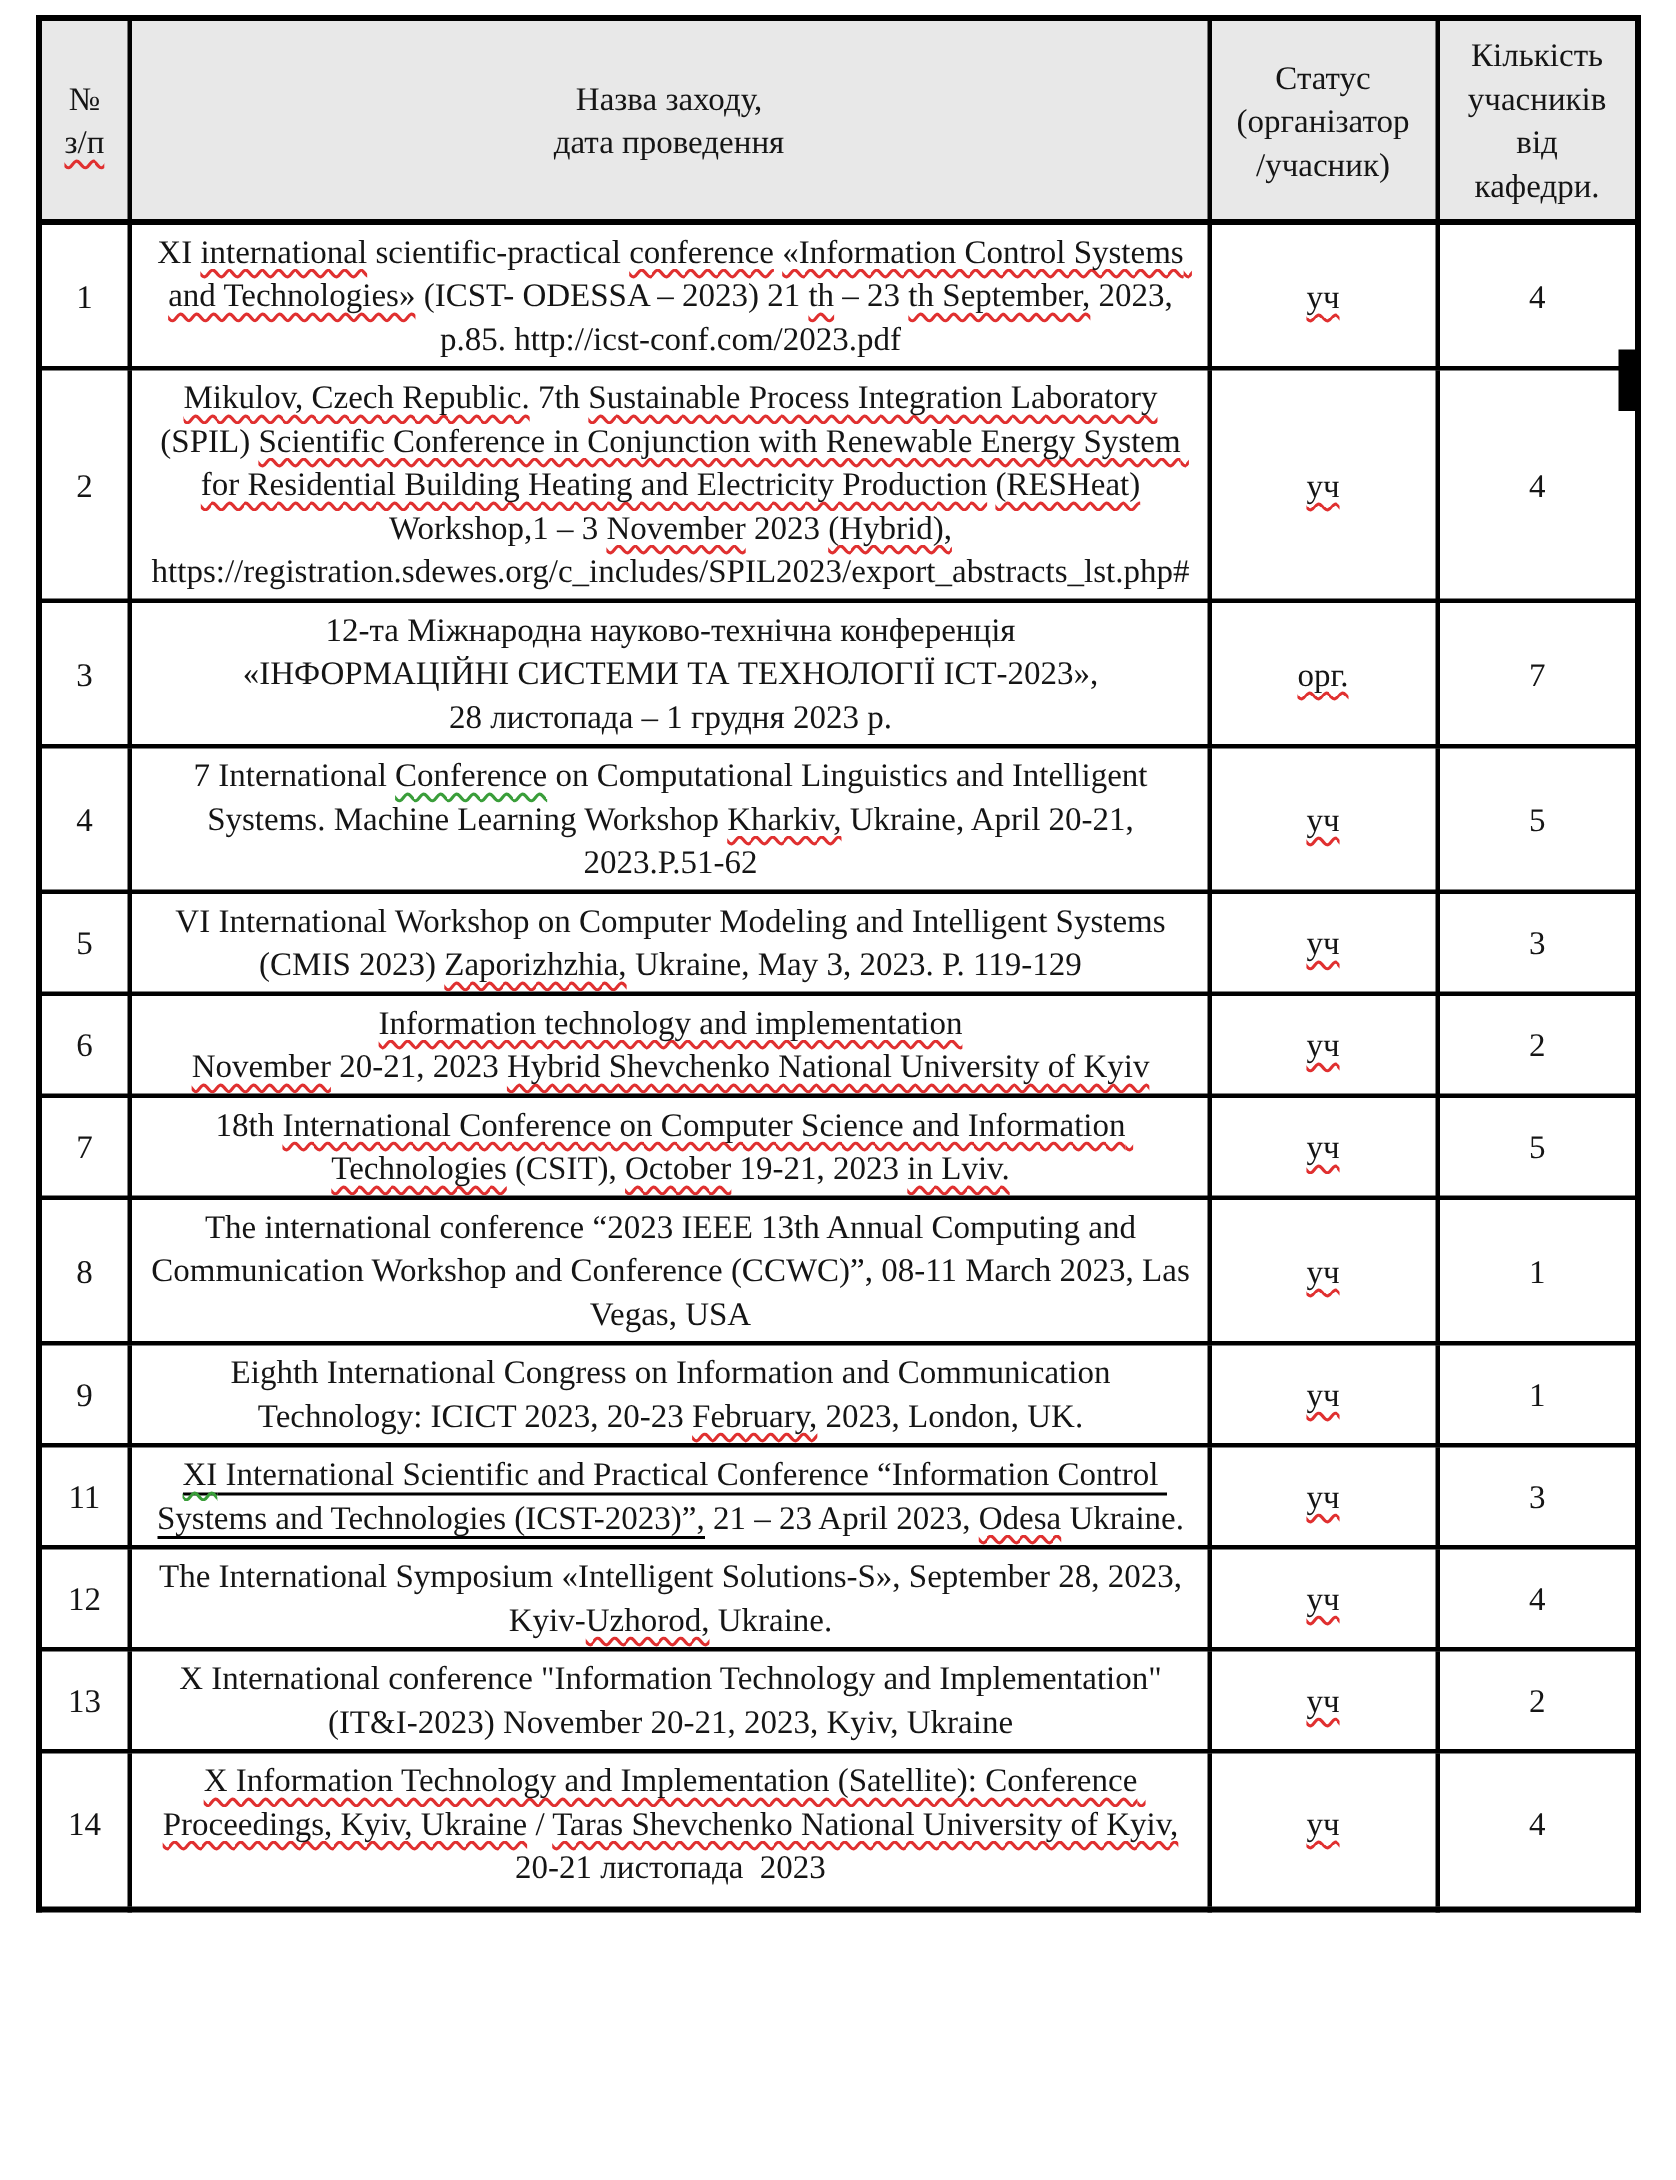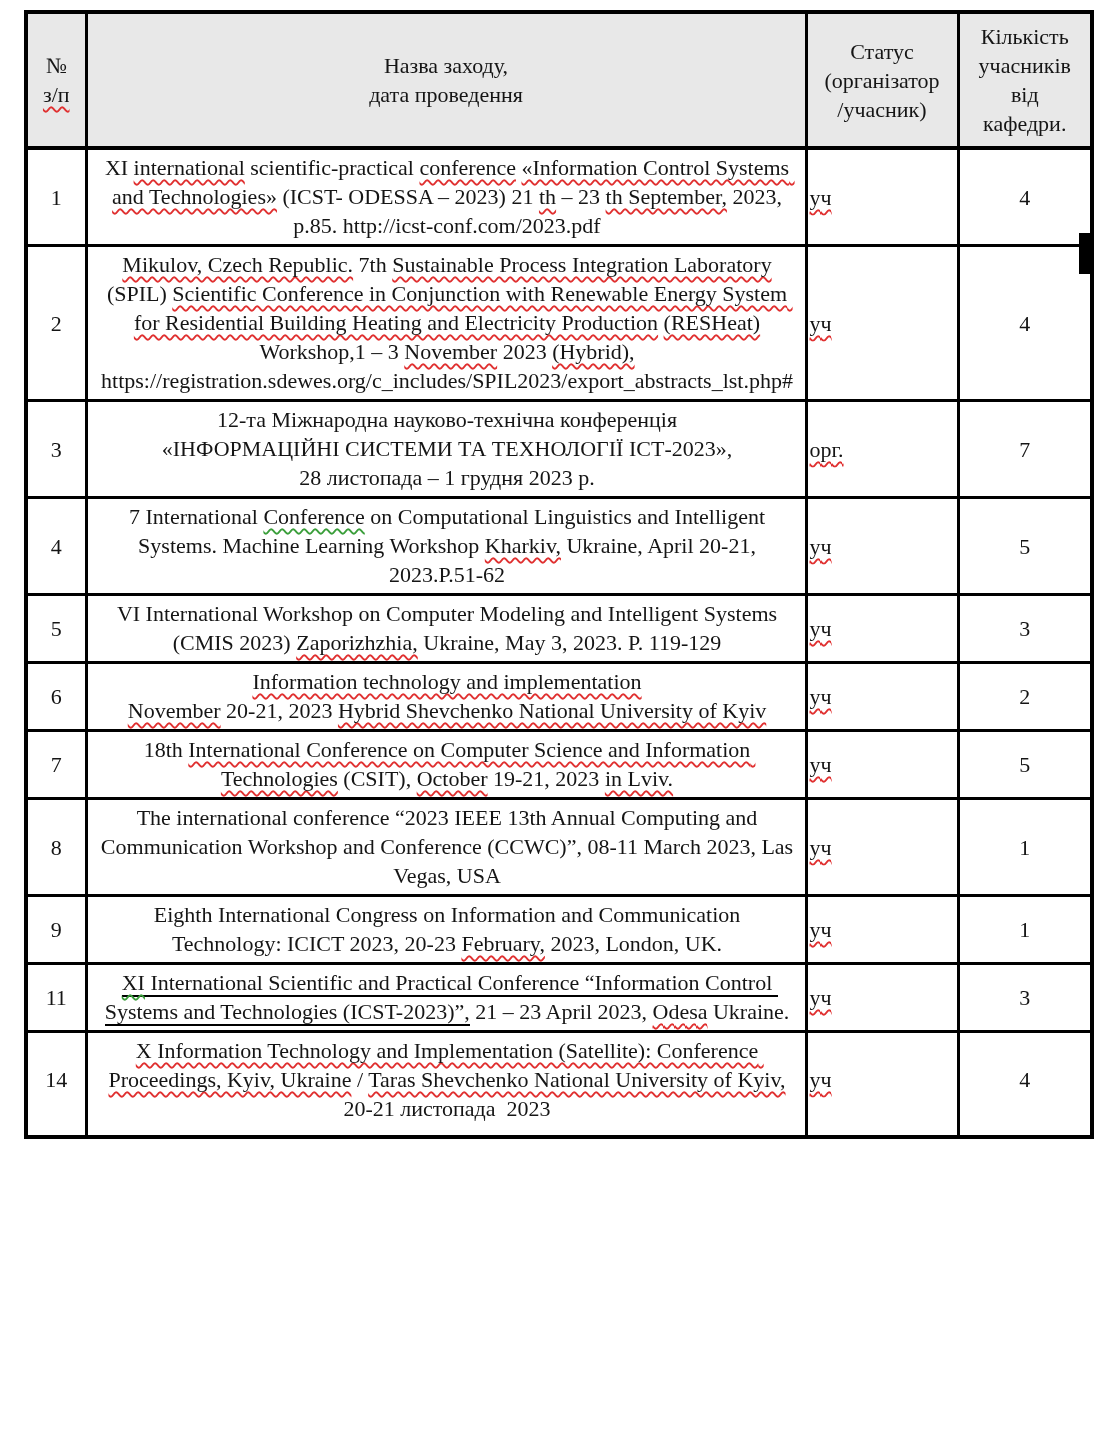--- a/index.html
+++ b/index.html
@@ -32,21 +32,21 @@
     white-space:pre-line;
     border-bottom:4px solid #000;
   }
   td.num{ text-align:center; padding:2px; }
   td.name{
     text-align:center;
     vertical-align:top;
     padding:3px 8px 4px 10px;
     white-space:pre-wrap;
   }
-  td.status{ padding:2px; }
+  td.status{ text-align:center; padding:2px; }
   td.count{ text-align:center; padding:2px; }
   tr.last td{ padding-bottom:12px; }
   
   .sq-r{
     text-decoration:underline wavy #e03030;
     text-decoration-thickness:2px;
     text-underline-offset:4px;
     text-decoration-skip-ink:none;
   }
   .sq-g{
@@ -148,20 +148,32 @@
           <td class="name"><span>Eighth International Congress on Information and Communication Technology: ICICT 2023, 20-23 </span><span class="sq-r">February,</span><span> 2023, London, UK.</span></td>
           <td class="status"><span class="sq-r">уч</span></td>
           <td class="count">1</td>
         </tr>
         <tr>
           <td class="num">11</td>
           <td class="name"><span class="sq-g ul">XI</span><span class="ul"> International Scientific and Practical Conference “Information Control Systems and Technologies (ICST-2023)”,</span><span> 21 – 23 April 2023, </span><span class="sq-r">Odesa</span><span> Ukraine.</span></td>
           <td class="status"><span class="sq-r">уч</span></td>
           <td class="count">3</td>
         </tr>
+        <tr>
+          <td class="num">12</td>
+          <td class="name"><span>The International Symposium «Intelligent Solutions-S», September 28, 2023, Kyiv-</span><span class="sq-r">Uzhorod,</span><span> Ukraine.</span></td>
+          <td class="status"><span class="sq-r">уч</span></td>
+          <td class="count">4</td>
+        </tr>
+        <tr>
+          <td class="num">13</td>
+          <td class="name"><span>X International conference "Information Technology and Implementation" (IT&amp;I-2023) November 20-21, 2023, Kyiv, Ukraine</span></td>
+          <td class="status"><span class="sq-r">уч</span></td>
+          <td class="count">2</td>
+        </tr>
         <tr class="last">
           <td class="num">14</td>
           <td class="name"><span class="sq-r">X Information Technology and Implementation (Satellite): Conference Proceedings, Kyiv, Ukraine</span><span> / </span><span class="sq-r">Taras Shevchenko National University of Kyiv,</span><span> 20-21 листопада  2023</span></td>
           <td class="status"><span class="sq-r">уч</span></td>
           <td class="count">4</td>
         </tr>
       </tbody>
   </table>
   <div class="selection-mark"></div>
 </div>

